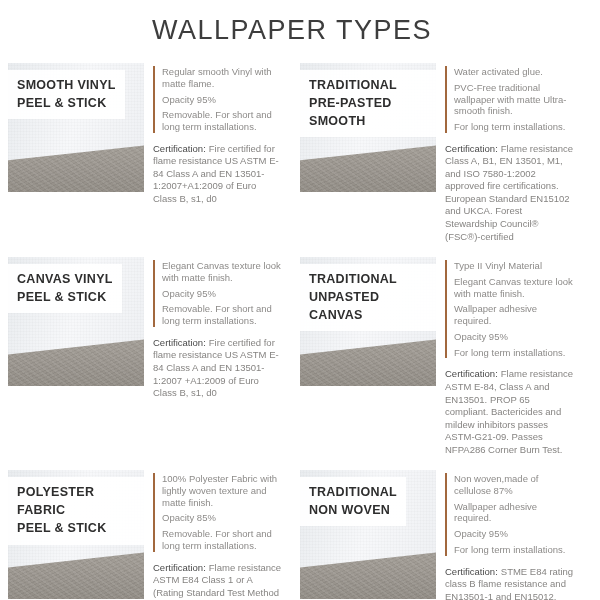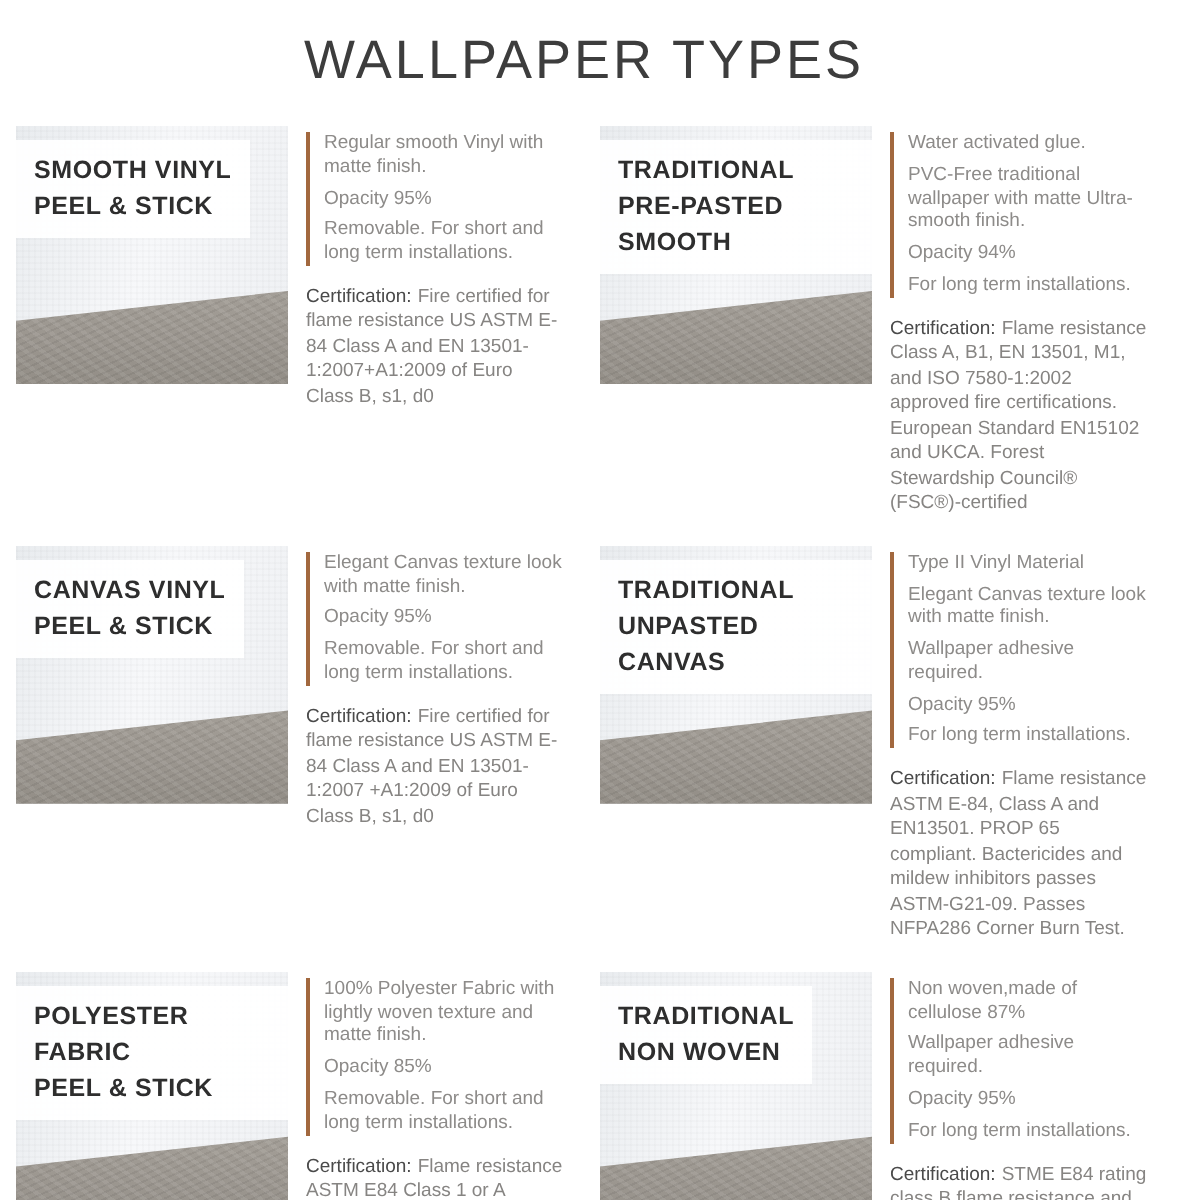--- a/index.html
+++ b/index.html
@@ -66,40 +66,39 @@
   <div class="grid">
 
     <section class="panel">
       <div class="photo">
         <div class="floor"></div>
         <div class="plabel">SMOOTH VINYL
 PEEL &amp; STICK</div>
       </div>
       <div class="pinfo">
         <div class="desc">
-          <p>Regular smooth Vinyl with matte finish.</p>
+          <p>Regular smooth Vinyl with matte flame.</p>
           <p>Opacity 95%</p>
           <p>Removable.  For short and long term installations.</p>
 
         </div>
         <p class="cert"><span class="cert-b">Certification:</span><span class="cert-t">Fire certified for flame resistance US ASTM E-84 Class A and EN 13501-1:2007+A1:2009 of Euro Class B, s1, d0</span></p>
       </div>
     </section>
 
     <section class="panel">
       <div class="photo">
         <div class="floor"></div>
         <div class="plabel">TRADITIONAL
 PRE-PASTED SMOOTH</div>
       </div>
       <div class="pinfo">
         <div class="desc">
           <p>Water activated glue.</p>
           <p>PVC-Free traditional wallpaper with matte Ultra-smooth finish.</p>
-          <p>Opacity 94%</p>
           <p>For long term installations.</p>
 
         </div>
         <p class="cert"><span class="cert-b">Certification:</span><span class="cert-t">Flame resistance Class A, B1, EN 13501, M1, and ISO 7580-1:2002 approved fire certifications. European Standard EN15102 and UKCA. Forest Stewardship Council® (FSC®)-certified</span></p>
       </div>
     </section>
 
     <section class="panel">
       <div class="photo">
         <div class="floor"></div>

